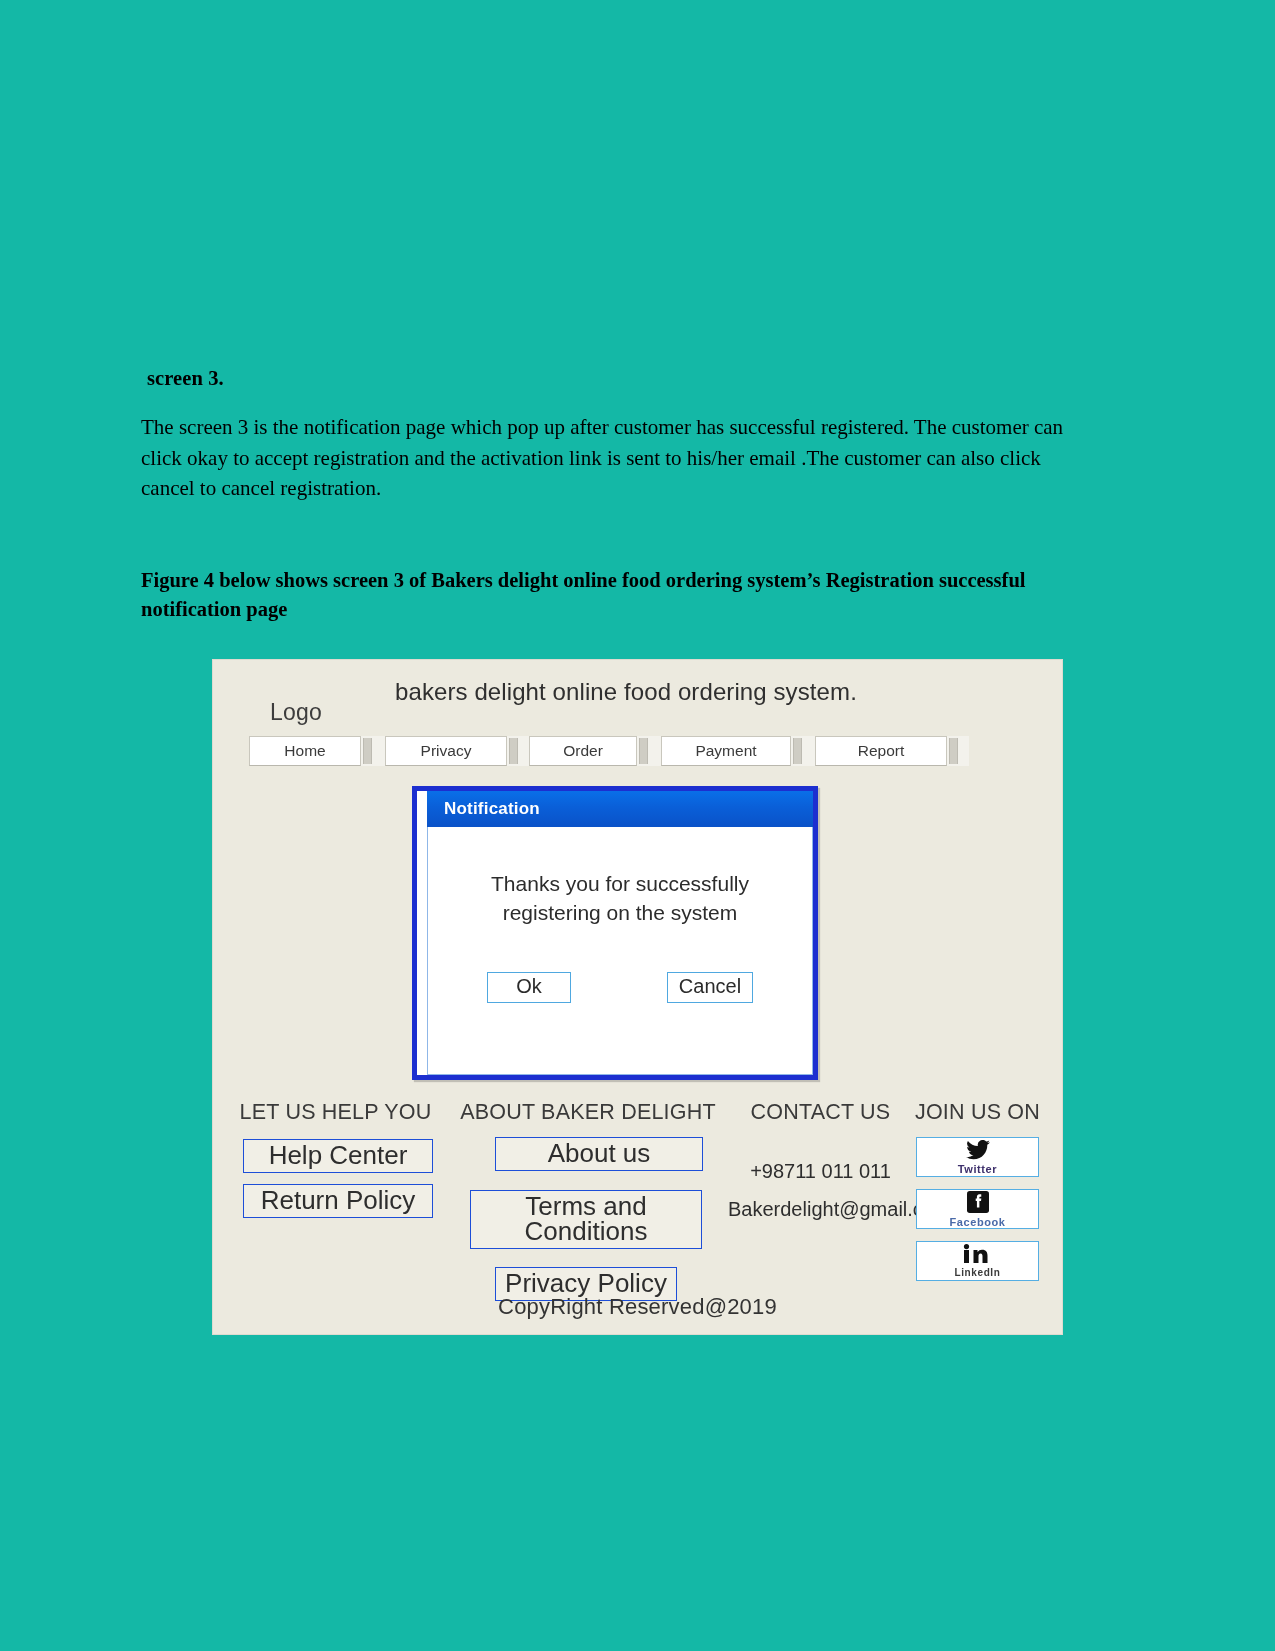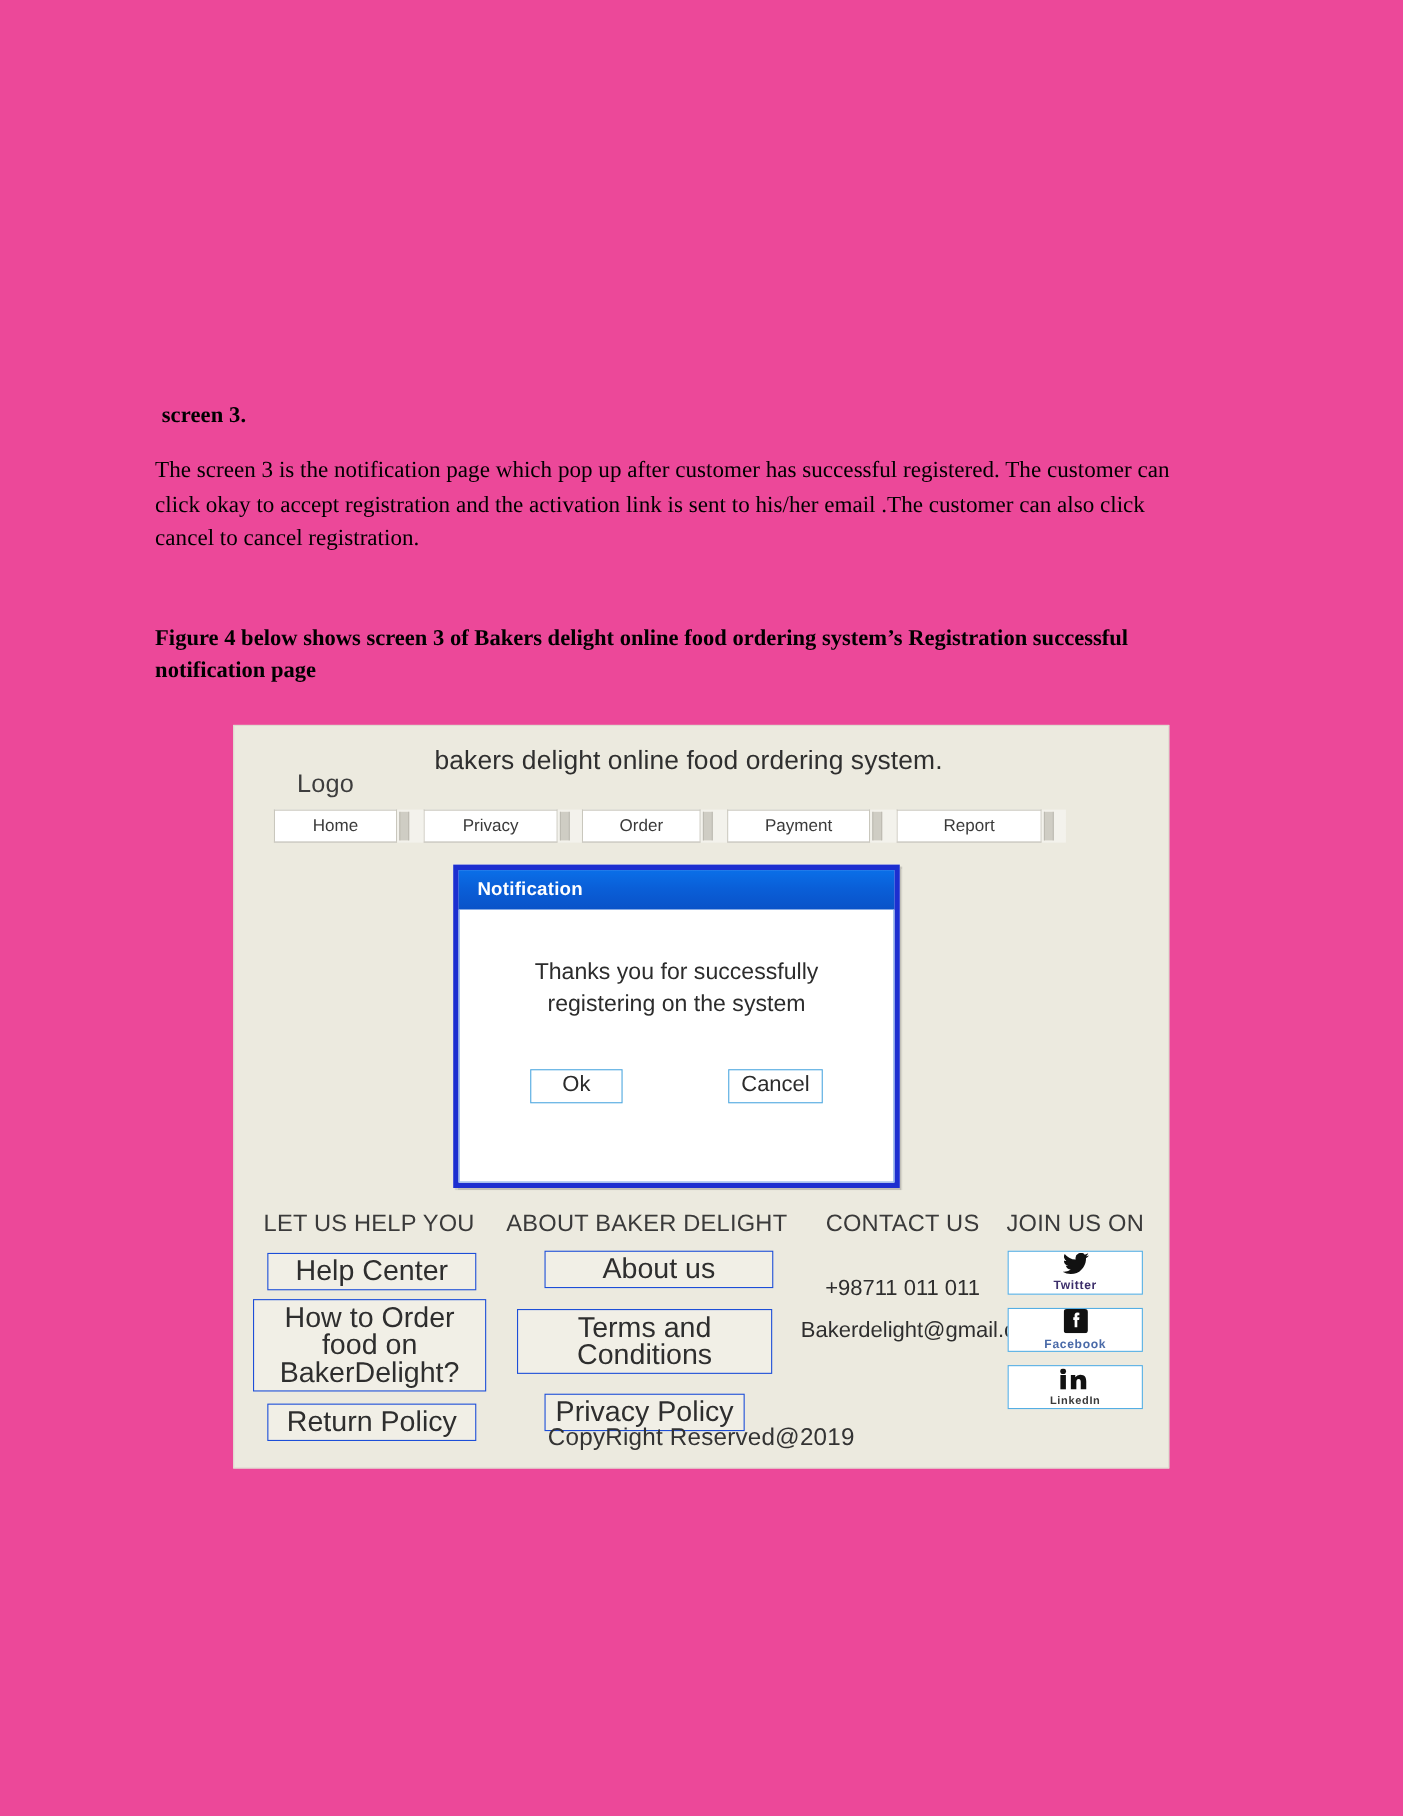--- a/index.html
+++ b/index.html
@@ -11,21 +11,21 @@
     width: 1275px;
     height: 1651px;
     font-family: "Liberation Serif", serif;
     position: relative;
     overflow: hidden;
   }
 
   .page {
     position: absolute;
     inset: 0;
-    background: #ec4899;
+    background: #14b8a6;
   }
 
   
   .doc-body {
     position: absolute;
     left: 141px;
     top: 367px;
     width: 930px;
   }
 
@@ -143,20 +143,21 @@
   .dialog {
     position: absolute;
     left: 199px;
     top: 126px;
     width: 406px;
     height: 294px;
     background: #ffffff;
     border: 5px solid #1c2fd0;
     box-sizing: border-box;
     box-shadow: 2px 2px 1px rgba(0,0,0,0.18);
+    padding-left: 10px;
   }
   .dialog-titlebar {
     height: 36px;
     background: linear-gradient(to bottom, #0a6fe8 0%, #0a5fd8 45%, #0a52c8 100%);
     display: flex;
     align-items: center;
     padding-left: 17px;
     box-sizing: border-box;
   }
   .dialog-title {
@@ -349,21 +350,20 @@
           <div class="dialog-btn cancel">Cancel</div>
         </div>
       </div>
     </div>
 
     <div class="footer">
 
       <div class="footer-col col-help">
         <div class="footer-head">LET US HELP YOU</div>
         <div class="footer-btn b1">Help Center</div>
-        <div class="footer-btn b2">How to Order food on BakerDelight?</div>
         <div class="footer-btn b3">Return Policy</div>
       </div>
 
       <div class="footer-col col-about">
         <div class="footer-head">ABOUT BAKER DELIGHT</div>
         <div class="footer-btn b1">About us</div>
         <div class="footer-btn b2">Terms and Conditions</div>
         <div class="footer-btn b3">Privacy Policy</div>
       </div>
 

